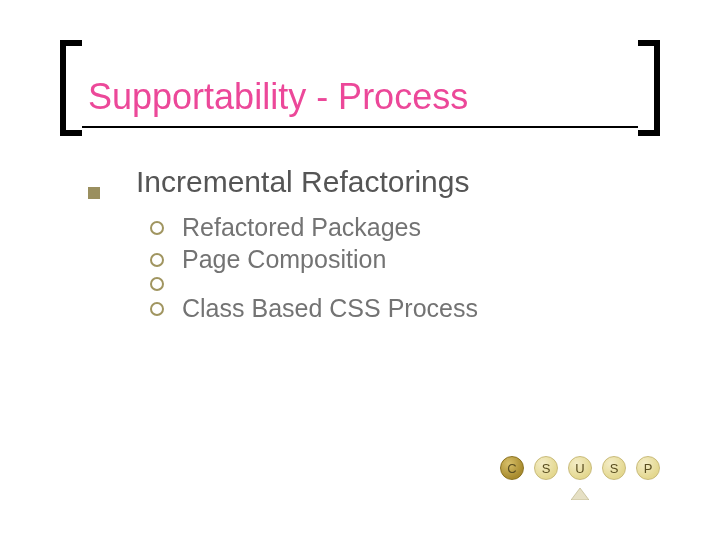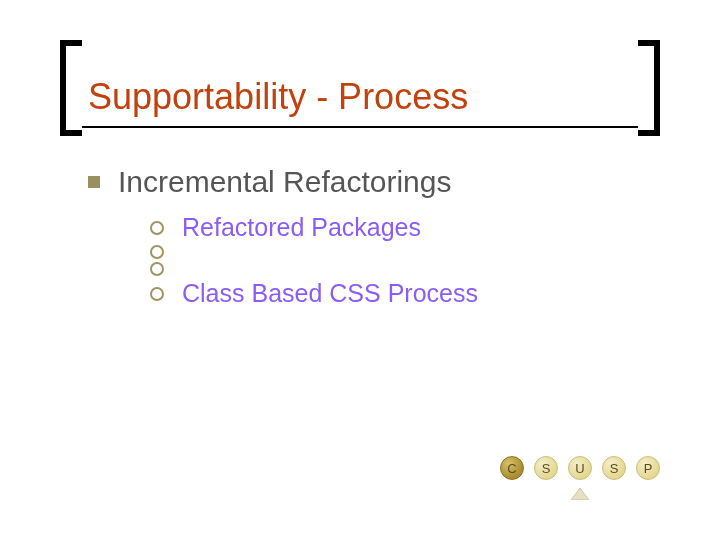--- a/index.html
+++ b/index.html
@@ -42,43 +42,44 @@
     right: 0;
     border-left: none;
   }
   .title-text {
     position: absolute;
     left: 28px;
     right: 28px;
     bottom: 18px;
     font-size: 36px;
     font-weight: 400;
-    color: #c2410c;
+    color: #ec4899;
   }
   .title-underline {
     position: absolute;
     left: 22px;
     right: 22px;
     bottom: 8px;
     height: 2px;
     background: #000;
   }
 
   
   .body {
     position: absolute;
     left: 60px;
     top: 165px;
     right: 60px;
   }
   .lvl1 {
     display: flex;
-    align-items: center;
+    align-items: flex-end;
     margin-left: 28px;
     margin-bottom: 14px;
+    gap: 18px;
   }
   .lvl1 .bullet-sq {
     width: 12px;
     height: 12px;
     background: #9a8f5f;
     flex: 0 0 auto;
     margin-right: 18px;
   }
   .lvl1 .text {
     font-size: 30px;
@@ -96,21 +97,21 @@
     width: 10px;
     height: 10px;
     border: 2px solid #a09560;
     border-radius: 50%;
     background: #fff;
     flex: 0 0 auto;
     margin-right: 18px;
   }
   .lvl2 .text {
     font-size: 25px;
-    color: #8b5cf6;
+    color: #737373;
   }
 
   
   .badges {
     position: absolute;
     right: 60px;
     bottom: 60px;
     display: flex;
     gap: 10px;
     align-items: center;
@@ -160,20 +161,21 @@
       <div class="bullet-sq"></div>
       <div class="text">Incremental Refactorings</div>
     </div>
     <div class="lvl2-group">
       <div class="lvl2">
         <div class="bullet-circ"></div>
         <div class="text">Refactored Packages</div>
       </div>
       <div class="lvl2">
         <div class="bullet-circ"></div>
+        <div class="text">Page Composition</div>
       </div>
       <div class="lvl2">
         <div class="bullet-circ"></div>
       </div>
       <div class="lvl2">
         <div class="bullet-circ"></div>
         <div class="text">Class Based CSS Process</div>
       </div>
     </div>
   </div>

